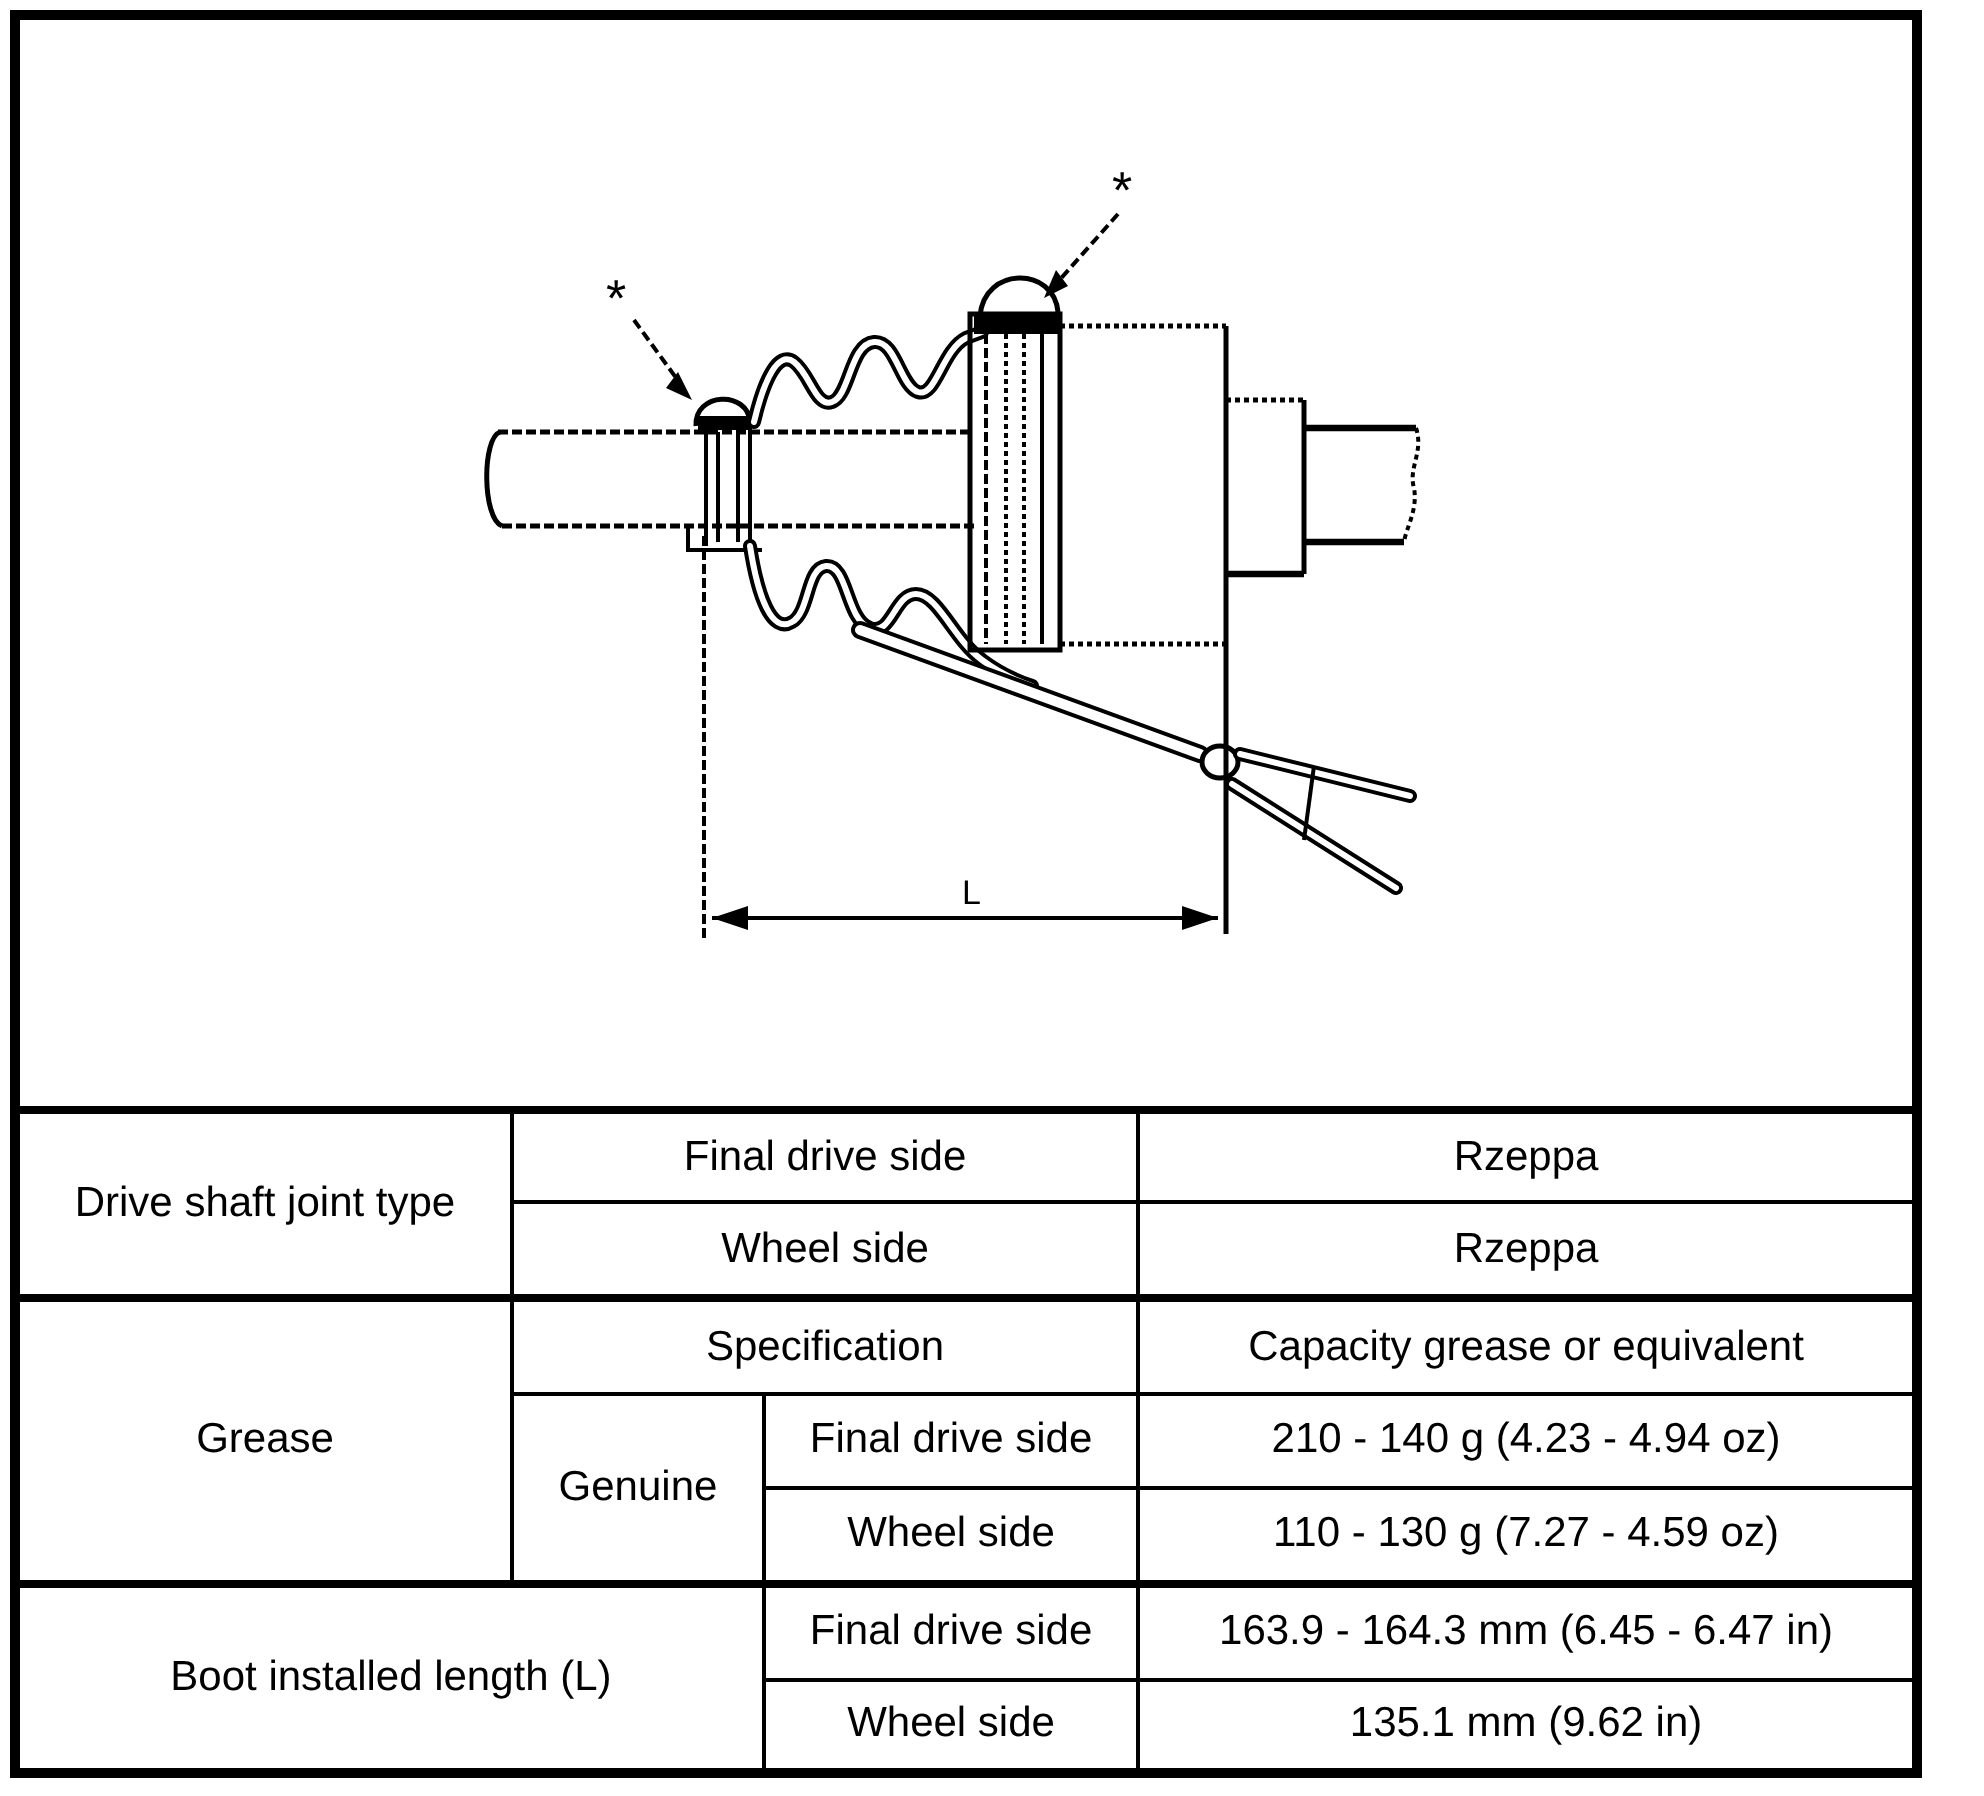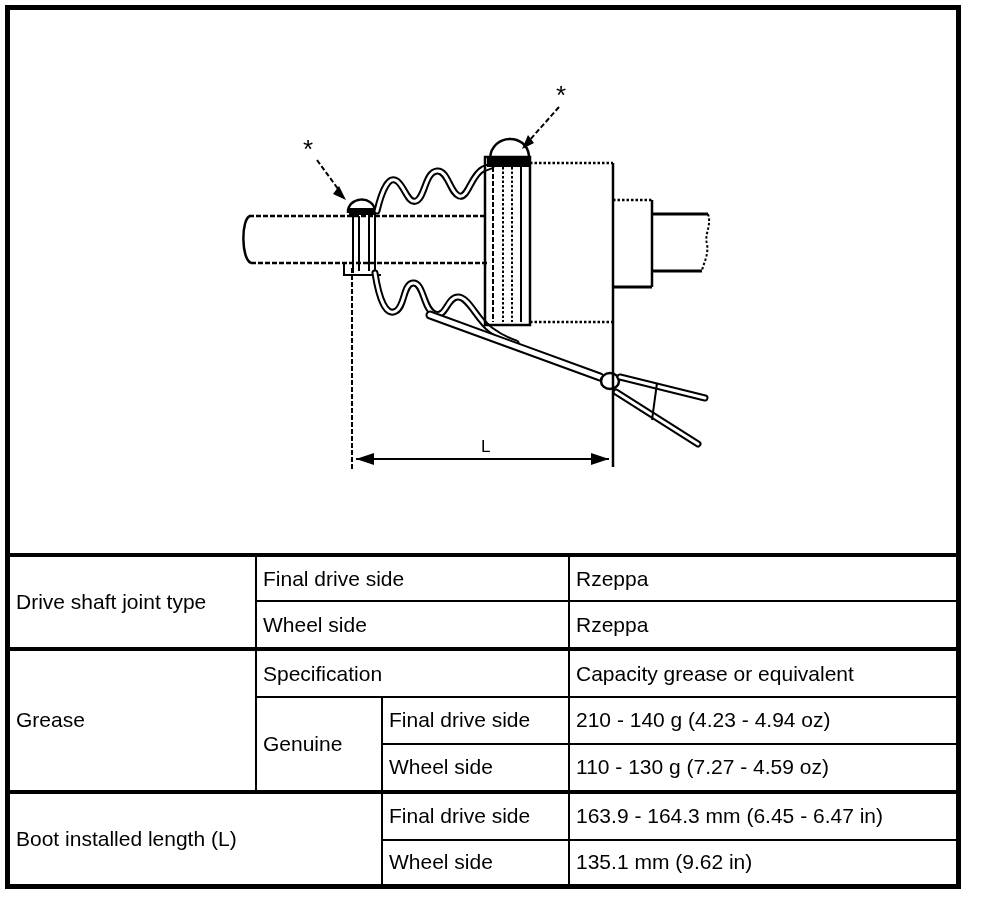--- a/index.html
+++ b/index.html
@@ -51,22 +51,22 @@
     border: 2px solid #000000;
     vertical-align: middle;
     padding: 0 6px;
     white-space: nowrap;
     overflow: hidden;
   }
   table.spec tr.section-start > td {
     border-top: 4px solid #000000;
     margin-left: 32px;
   }
-  td.lbl { text-align: left; padding-left: 9px; }
-  td.val { text-align: left; }
+  td.lbl { text-align: center; padding-left: 9px; }
+  td.val { text-align: center; }
 
   
   .ln   { fill: none; stroke: #000; stroke-width: 2.5; }
   .lnth { fill: none; stroke: #000; stroke-width: 2; }
   .lnbold { fill: none; stroke: #000; stroke-width: 3.2; }
   .dash { stroke-dasharray: 5 2; }
   .dot  { stroke-dasharray: 2.5 2; }
   .tube-o { fill: none; stroke: #000; stroke-width: 7; stroke-linecap: round; }
   .tube-i { fill: none; stroke: #fff; stroke-width: 3; stroke-linecap: round; }
   .rod-o  { fill: none; stroke: #000; stroke-width: 9; stroke-linecap: round; }

